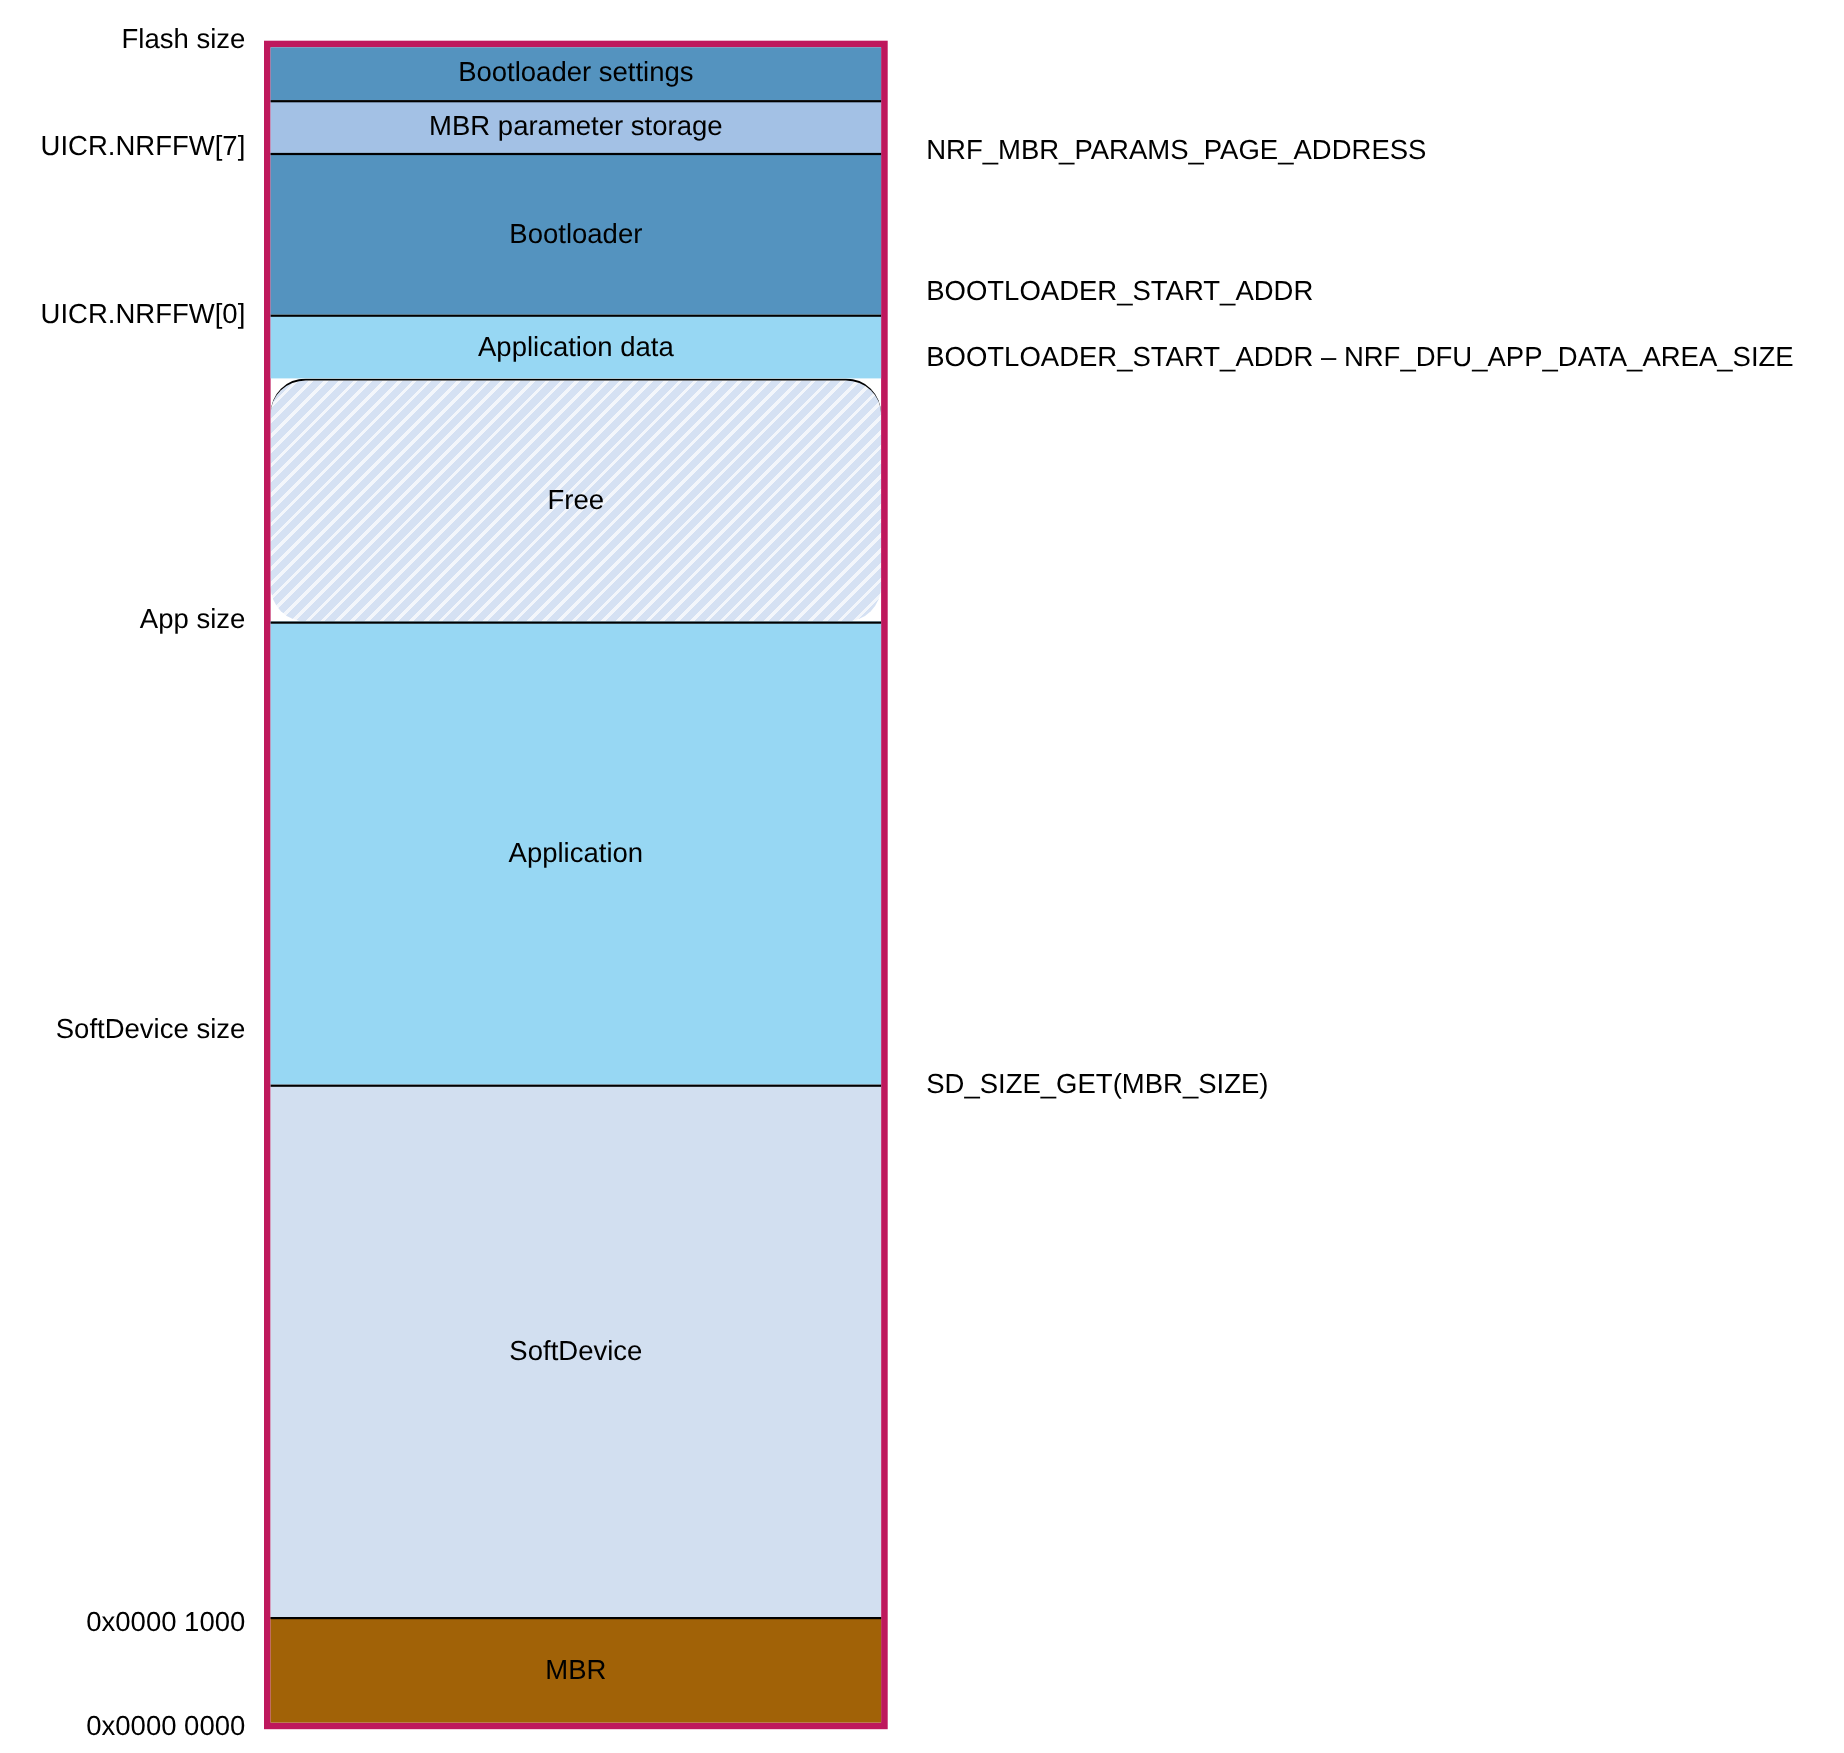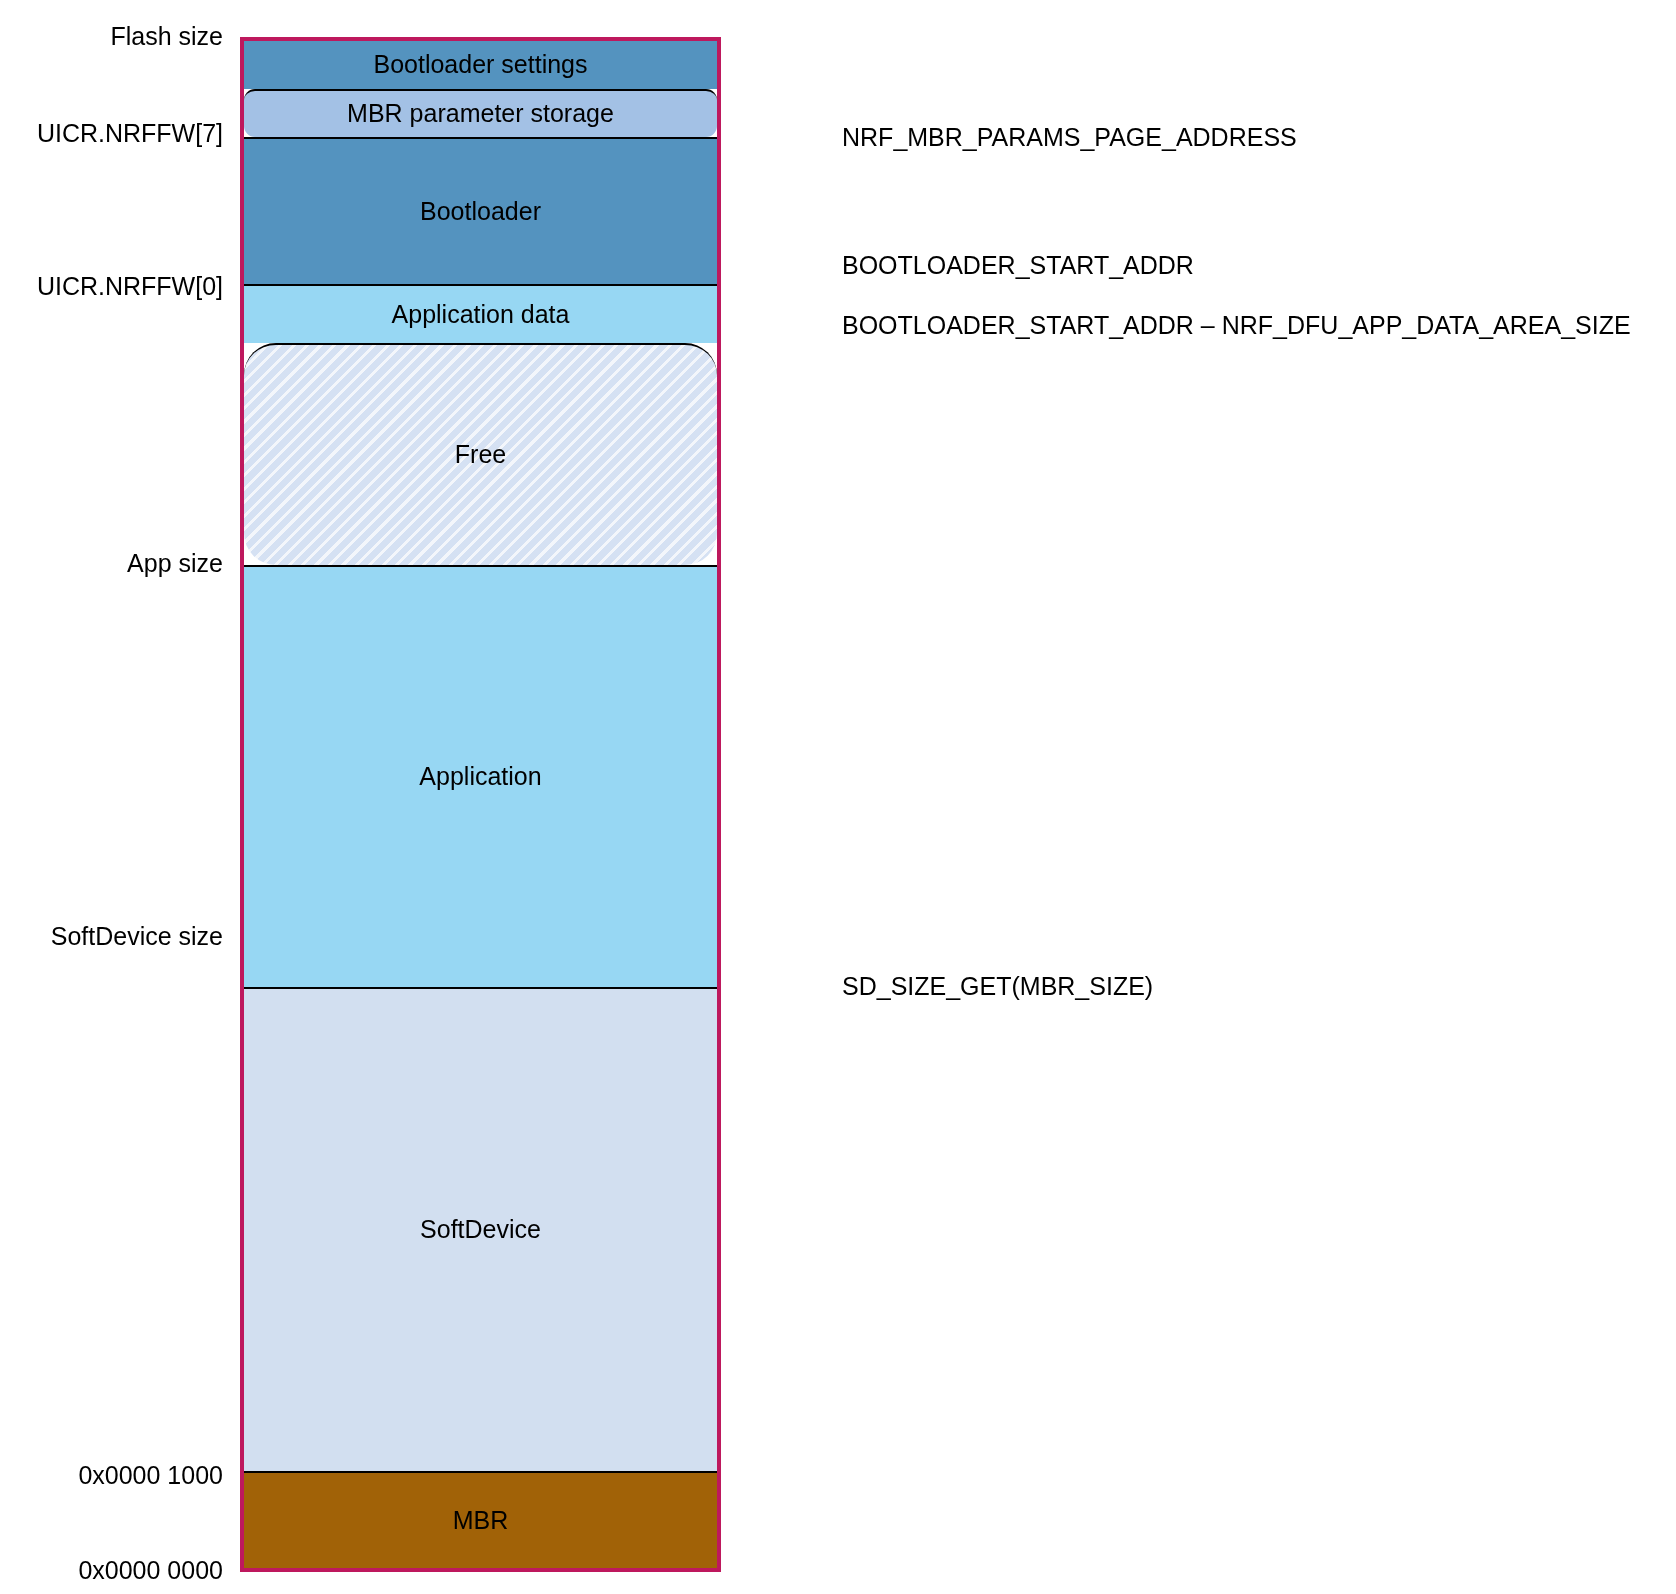--- a/index.html
+++ b/index.html
@@ -9,35 +9,35 @@
     font-family: "Liberation Sans", sans-serif;
     color: #000000;
     overflow: hidden;
   }
   #canvas { position: relative; width: 1676px; height: 1594px; }
 
   
   #stack {
     position: absolute;
     left: 240px; top: 37px;
-    width: 481px; height: 1535px;
-    border: 4px solid #be185d;
+    width: 567px; height: 1535px;
+    border: 6px solid #be185d;
     display: flex;
     flex-direction: column;
   }
   .region {
     width: 100%;
     display: flex;
     align-items: center;
     justify-content: center;
     font-size: 25px;
   }
   .region + .region { border-top: 2px solid #000000; }
   .region-0 { height: 48px; }
-  .region-1 { height: 48px; border-radius: 11px; }
+  .region-1 { height: 48px; }
   .region-2 { height: 148px; }
   .region-3 { height: 59px; }
   .region-4 { height: 222px; }
   .region-5 { height: 423px; }
   .region-6 { height: 486px; }
   .region-7 { height: 97px; }
   .hatched {
     background: repeating-linear-gradient(
       -45deg,
       #d5e1f3 0px, #d5e1f3 6.5px,

